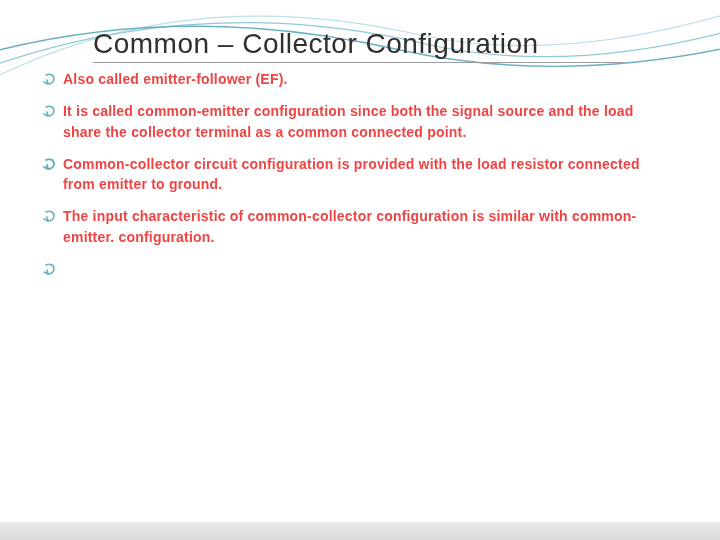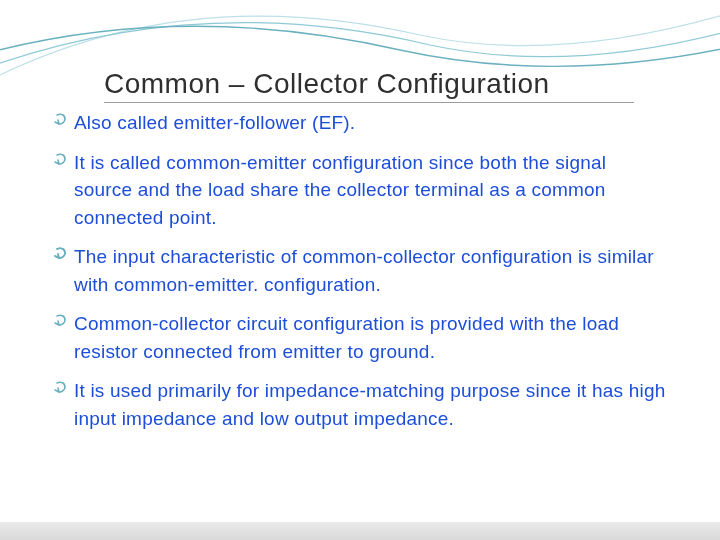--- a/index.html
+++ b/index.html
@@ -16,45 +16,45 @@
     pointer-events: none;
   }
   .bottom-band {
     position: absolute;
     left: 0; right: 0; bottom: 0;
     height: 18px;
     background: linear-gradient(to bottom, #eaeaea, #d9d9d9);
   }
   .slide {
     position: relative;
-    padding: 28px 54px 0 54px;
-    margin-top: 40px;
+    padding: 28px 54px 0 43px;
   }
   .title {
     font-size: 28px;
     color: #2f2f2f;
     letter-spacing: 0.5px;
     border-bottom: 1px solid #9c9c9c;
     padding-bottom: 2px;
     margin: 0 0 6px 50px;
     width: 530px;
     font-weight: 400;
   }
   ul.bullets {
     list-style: none;
     margin-top: 4px;
   }
   ul.bullets > li {
     position: relative;
     padding-left: 20px;
-    font-size: 19px;
+    font-size: 14px;
     line-height: 1.45;
-    color: #1d4ed8;
+    color: #ef4444;
     margin-bottom: 12px;
     letter-spacing: 0.2px;
+    font-weight: bold;
   }
   ul.bullets > li .bullet-icon {
     position: absolute;
     left: 0;
     top: 3px;
     width: 16px;
     height: 16px;
     color: #6ab0bf;
   }
   ul.bullets > li .bullet-icon svg {
@@ -89,29 +89,29 @@
           <svg viewBox="0 0 16 16" width="16" height="16">
             <path d="M3 3 C 7 1, 11 3, 11 7 C 11 10, 8 12, 5 12" fill="none" stroke="currentColor" stroke-width="1.6" stroke-linecap="round"></path>
             <path d="M5 12 L1 10 M5 12 L4 8" fill="none" stroke="currentColor" stroke-width="1.6" stroke-linecap="round"></path>
           </svg>
         </span></li>
       <li><span class="bullet-icon">
           <svg viewBox="0 0 16 16" width="16" height="16">
             <path d="M3 3 C 7 1, 11 3, 11 7 C 11 10, 8 12, 5 12" fill="none" stroke="currentColor" stroke-width="1.6" stroke-linecap="round"></path>
             <path d="M5 12 L1 10 M5 12 L4 8" fill="none" stroke="currentColor" stroke-width="1.6" stroke-linecap="round"></path>
           </svg>
+        </span><span>Common-collector circuit configuration is provided with the load resistor connected from emitter to ground.</span></li>
+      <li><span class="bullet-icon">
+          <svg viewBox="0 0 16 16" width="16" height="16">
+            <path d="M3 3 C 7 1, 11 3, 11 7 C 11 10, 8 12, 5 12" fill="none" stroke="currentColor" stroke-width="1.6" stroke-linecap="round"></path>
+            <path d="M5 12 L1 10 M5 12 L4 8" fill="none" stroke="currentColor" stroke-width="1.6" stroke-linecap="round"></path>
+          </svg>
         </span><span>The input characteristic of common-collector configuration is similar with common-emitter. configuration.</span></li>
       <li><span class="bullet-icon">
           <svg viewBox="0 0 16 16" width="16" height="16">
             <path d="M3 3 C 7 1, 11 3, 11 7 C 11 10, 8 12, 5 12" fill="none" stroke="currentColor" stroke-width="1.6" stroke-linecap="round"></path>
             <path d="M5 12 L1 10 M5 12 L4 8" fill="none" stroke="currentColor" stroke-width="1.6" stroke-linecap="round"></path>
           </svg>
-        </span><span>Common-collector circuit configuration is provided with the load resistor connected from emitter to ground.</span></li>
-      <li><span class="bullet-icon">
-          <svg viewBox="0 0 16 16" width="16" height="16">
-            <path d="M3 3 C 7 1, 11 3, 11 7 C 11 10, 8 12, 5 12" fill="none" stroke="currentColor" stroke-width="1.6" stroke-linecap="round"></path>
-            <path d="M5 12 L1 10 M5 12 L4 8" fill="none" stroke="currentColor" stroke-width="1.6" stroke-linecap="round"></path>
-          </svg>
-        </span><span>It is used primarily for impedance-matching purpose since it has high input impedance and low output impedance.</span></li>
+        </span></li>
     </ul>
 </div>
 
 <div class="bottom-band"></div>
 
 </body></html>

